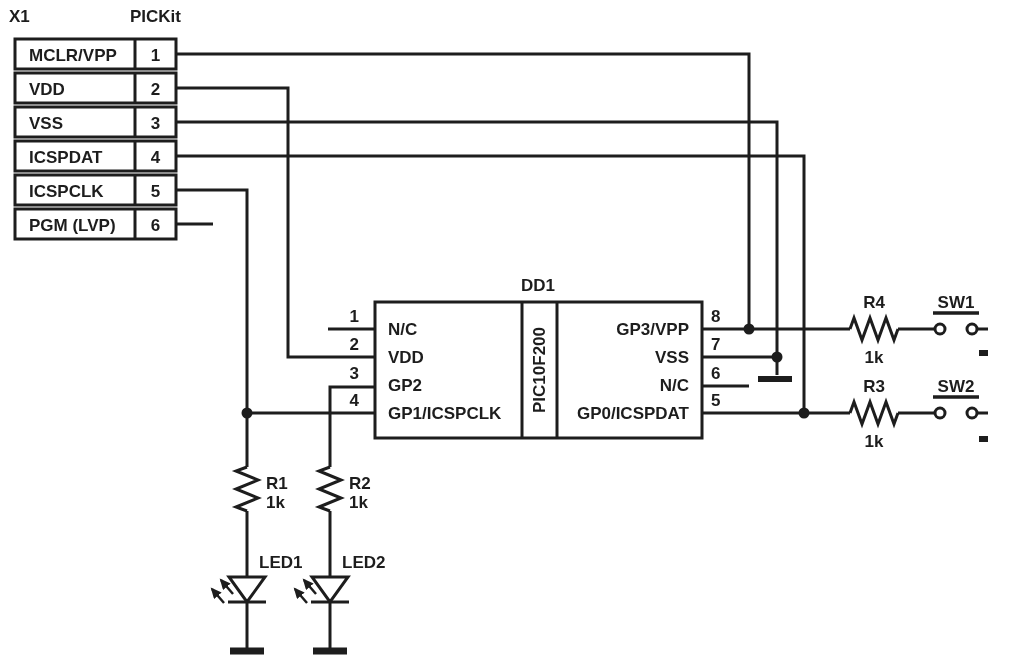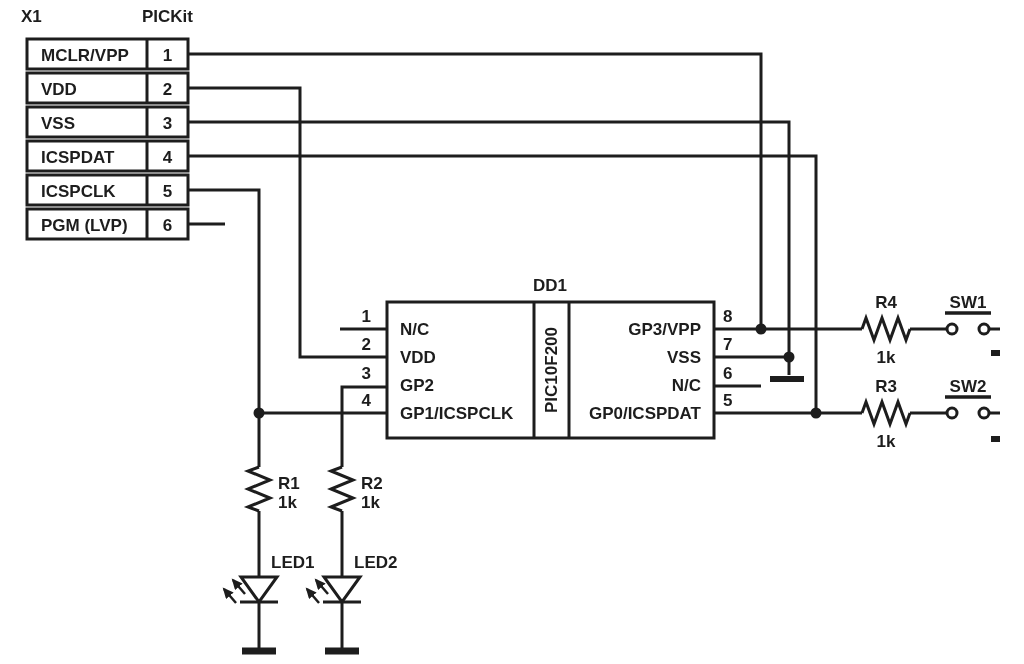--- a/index.html
+++ b/index.html
@@ -1,16 +1,16 @@
 <!DOCTYPE html>
 <html><head>
 <meta charset="utf-8">
 <style>
   html,body{margin:0;padding:0;background:#ffffff;}
-  .stage{width:988px;height:664px;background:#ffffff;position:relative;overflow:hidden;padding-left:12px;}
+  .stage{width:988px;height:664px;background:#ffffff;position:relative;overflow:hidden;}
   svg{display:block;}
   .w{fill:none;stroke:#1d1d1d;stroke-width:3;stroke-linejoin:miter;}
   .box{fill:#ffffff;stroke:#1d1d1d;stroke-width:3;}
   .t{font-family:"Liberation Sans",sans-serif;font-weight:700;font-size:17px;fill:#1d1d1d;}
   .tc{text-anchor:middle;}
   .te{text-anchor:end;}
   .vc{dominant-baseline:central;}
   .gnd{stroke:#1d1d1d;stroke-width:6;fill:none;}
   .gnd7{stroke:#1d1d1d;stroke-width:7;fill:none;}
   .dot{fill:#1d1d1d;stroke:none;}

